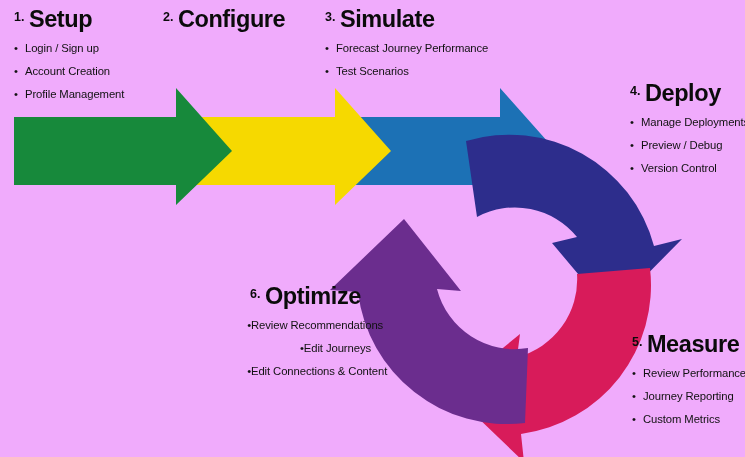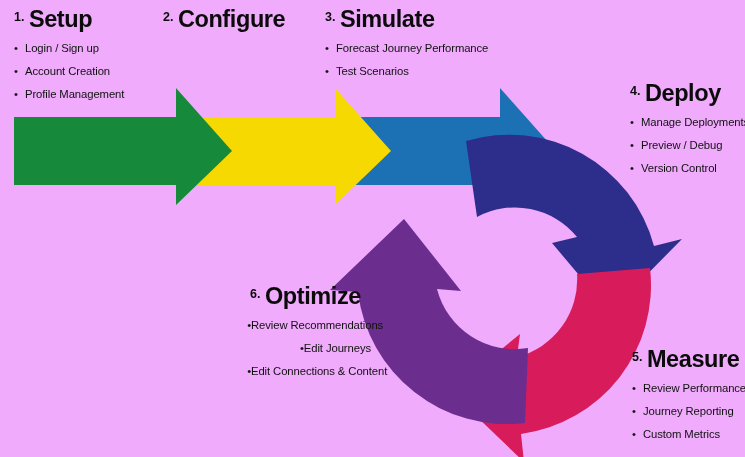--- a/index.html
+++ b/index.html
@@ -73,21 +73,21 @@
   }
   .align-right .step-heading {
     padding-right: 0;
   }
 
   
   #block-setup      { left: 14px;  top: 8px;  }
   #block-configure  { left: 163px; top: 8px;  }
   #block-simulate   { left: 325px; top: 8px;  }
   #block-deploy     { left: 630px; top: 82px; }
-  #block-measure    { left: 632px; top: 348px;}
+  #block-measure    { left: 632px; top: 333px;}
   #block-optimize   { left: 240px; top: 285px; width: 131px; }
   #block-optimize .bullet-list li { text-align: right; }
   #block-optimize .step-heading { text-align: center; }
 </style>
 </head>
 <body>
 
 <div id="canvas" style="background: #f0abfc;">
 
   <svg id="flow-svg" viewBox="0 0 745 457" xmlns="http://www.w3.org/2000/svg">

